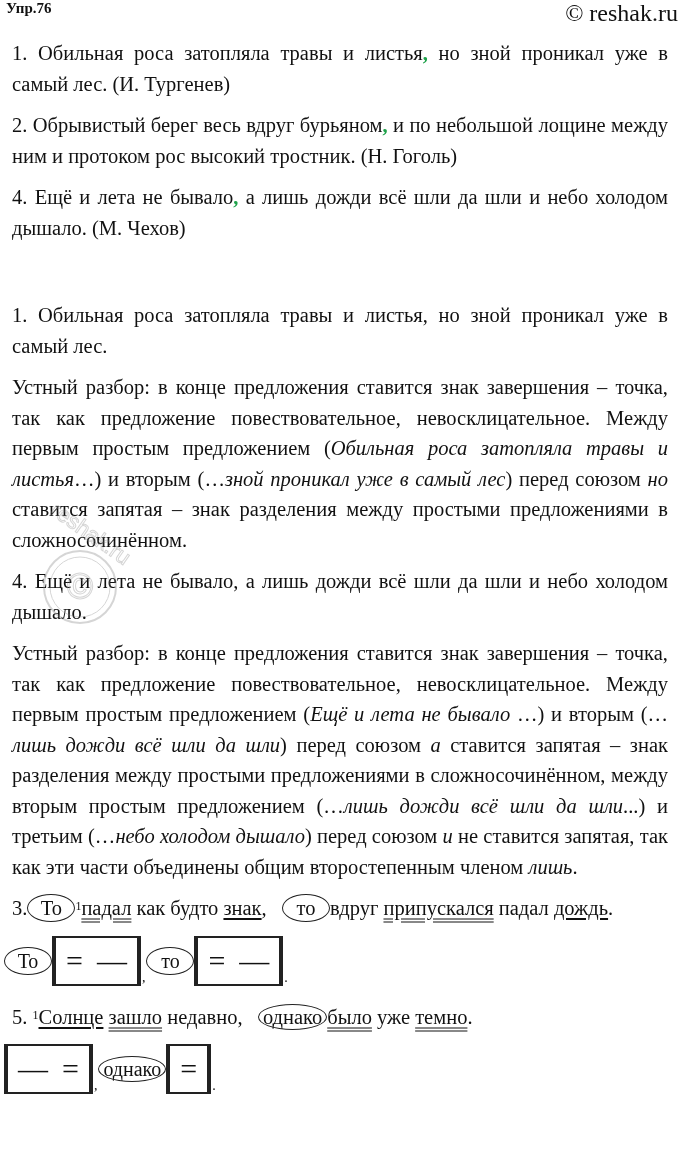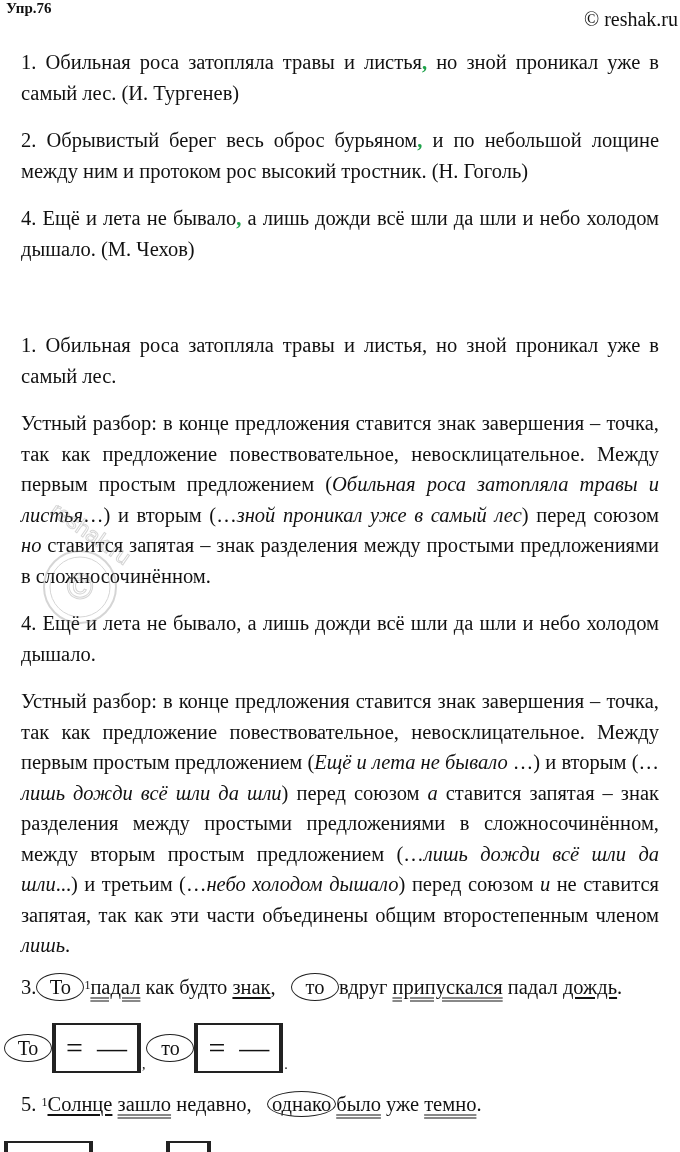--- a/index.html
+++ b/index.html
@@ -4,22 +4,22 @@
 <style>
   html, body { margin: 0; padding: 0; background: #ffffff; }
   body {
     width: 680px; height: 1152px; overflow: hidden; position: relative;
     font-family: "Liberation Serif", "DejaVu Serif", serif;
     color: #111111;
   }
   .page { position: absolute; left: 0; top: 0; width: 672px; padding: 0 4px 0 4px; }
   .header { position: relative; height: 30px; }
   .title { position: absolute; left: 2px; top: 0px; font-weight: bold; font-size: 15px; }
-  .brand { position: absolute; right: -2px; top: 8px; font-size: 20px; margin-left: 8px; }
-  p { margin: 17px; font-size: 20.5px; line-height: 30.5px; text-align: justify; }
+  .brand { position: absolute; right: -2px; top: 0px; font-size: 24px; margin-left: 8px; }
+  p { margin: 8px; font-size: 20.5px; line-height: 30.5px; text-align: justify; }
   .para { margin-bottom: 11px; }
   .g { color: #1ea24a; font-weight: bold; }
   i { font-style: italic; }
   .gap { height: 38px; }
   .u1 { text-decoration: underline; text-underline-offset: 3px; }
   .u2 { text-decoration: underline double #888; text-underline-offset: 3px; }
   .circle {
     display: inline-block; border: 1px solid #222; border-radius: 50%;
     padding: 0 10px; line-height: 26px; min-width: 26px; text-align: center;
   }
@@ -53,21 +53,21 @@
 
   <div class="header">
     <span class="title">Упр.76</span>
     <span class="brand">© reshak.ru</span>
   </div>
 
   <p class="para">
     <span>1.</span> <span>Обильная роса затопляла травы и листья</span><span class="g">,</span> <span>но зной проникал уже в самый лес.</span> <span>(И. Тургенев)</span>
   </p>
   <p class="para">
-    <span>2.</span> <span>Обрывистый берег весь оброс бурьяном</span><span class="g">,</span> <span>и по небольшой лощине между ним и протоком рос высокий тростник.</span> <span>(Н. Гоголь)</span>
+    <span>2.</span> <span>Обрывистый берег весь вдруг бурьяном</span><span class="g">,</span> <span>и по небольшой лощине между ним и протоком рос высокий тростник.</span> <span>(Н. Гоголь)</span>
   </p>
   <p class="para">
     <span>4.</span> <span>Ещё и лета не бывало</span><span class="g">,</span> <span>а лишь дожди всё шли да шли и небо холодом дышало.</span> <span>(М. Чехов)</span>
   </p>
 
   <div class="gap"></div>
 
   <p class="para">1. Обильная роса затопляла травы и листья, но зной проникал уже в самый лес.</p>
   <p class="para">
     <span>Устный разбор: в конце предложения ставится знак завершения – точка, так как предложение повествовательное, невосклицательное. Между первым простым предложением (</span><i>Обильная роса затопляла травы и листья</i><span>…) и вторым (…</span><i>зной проникал уже в самый лес</i><span>) перед союзом </span><i>но</i><span> ставится запятая – знак разделения между простыми предложениями в сложносочинённом.</span>

